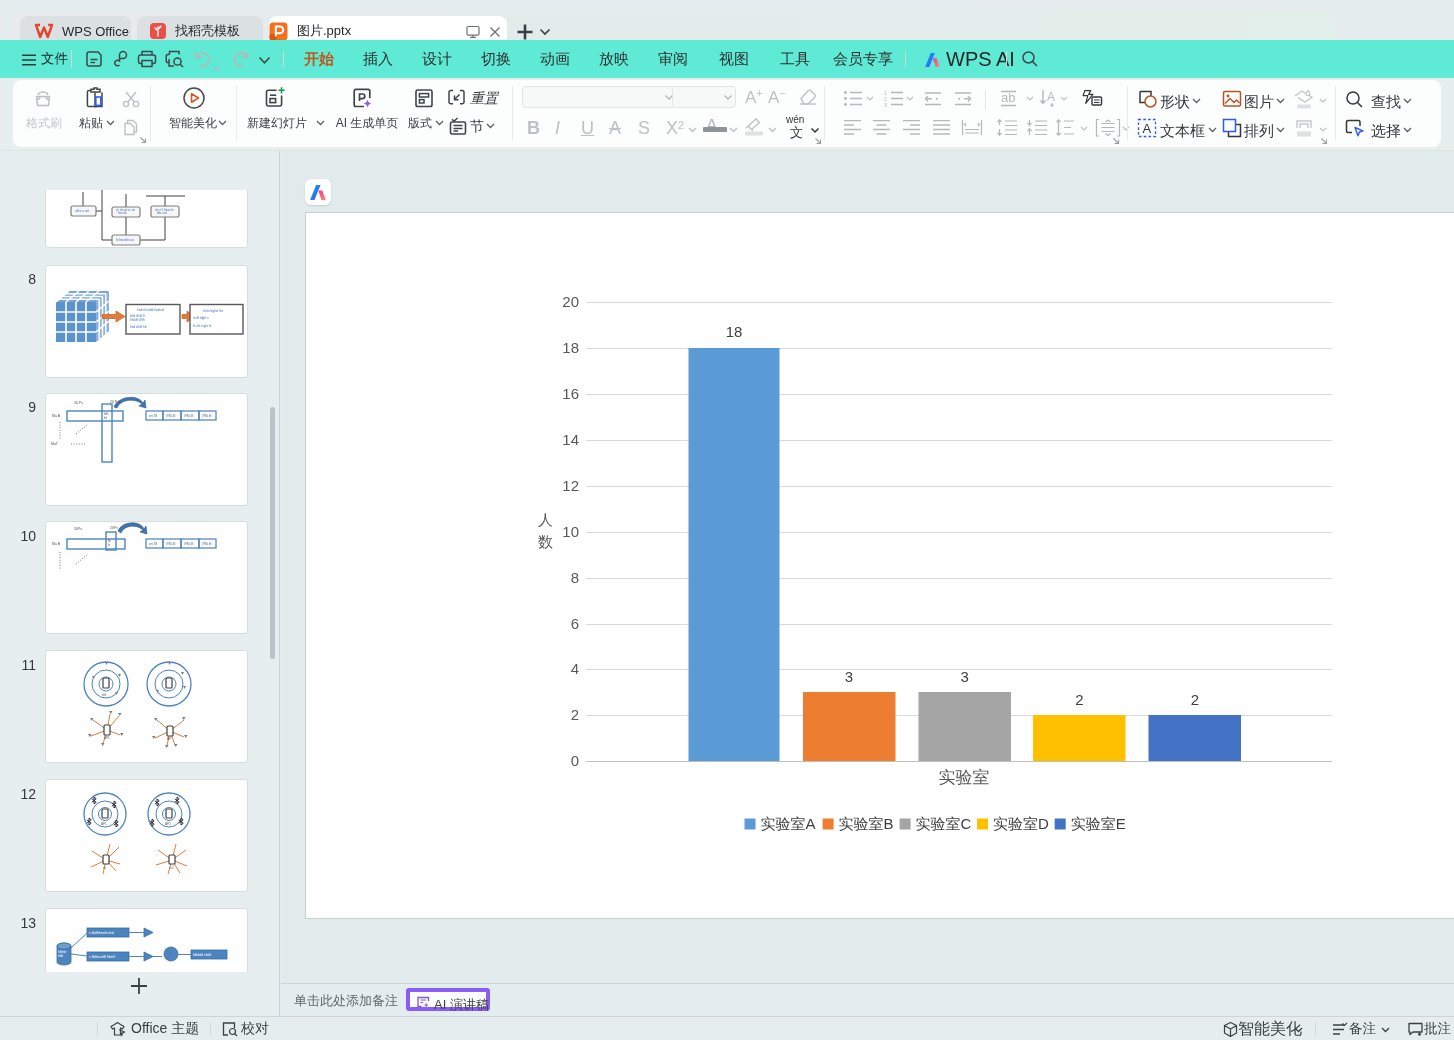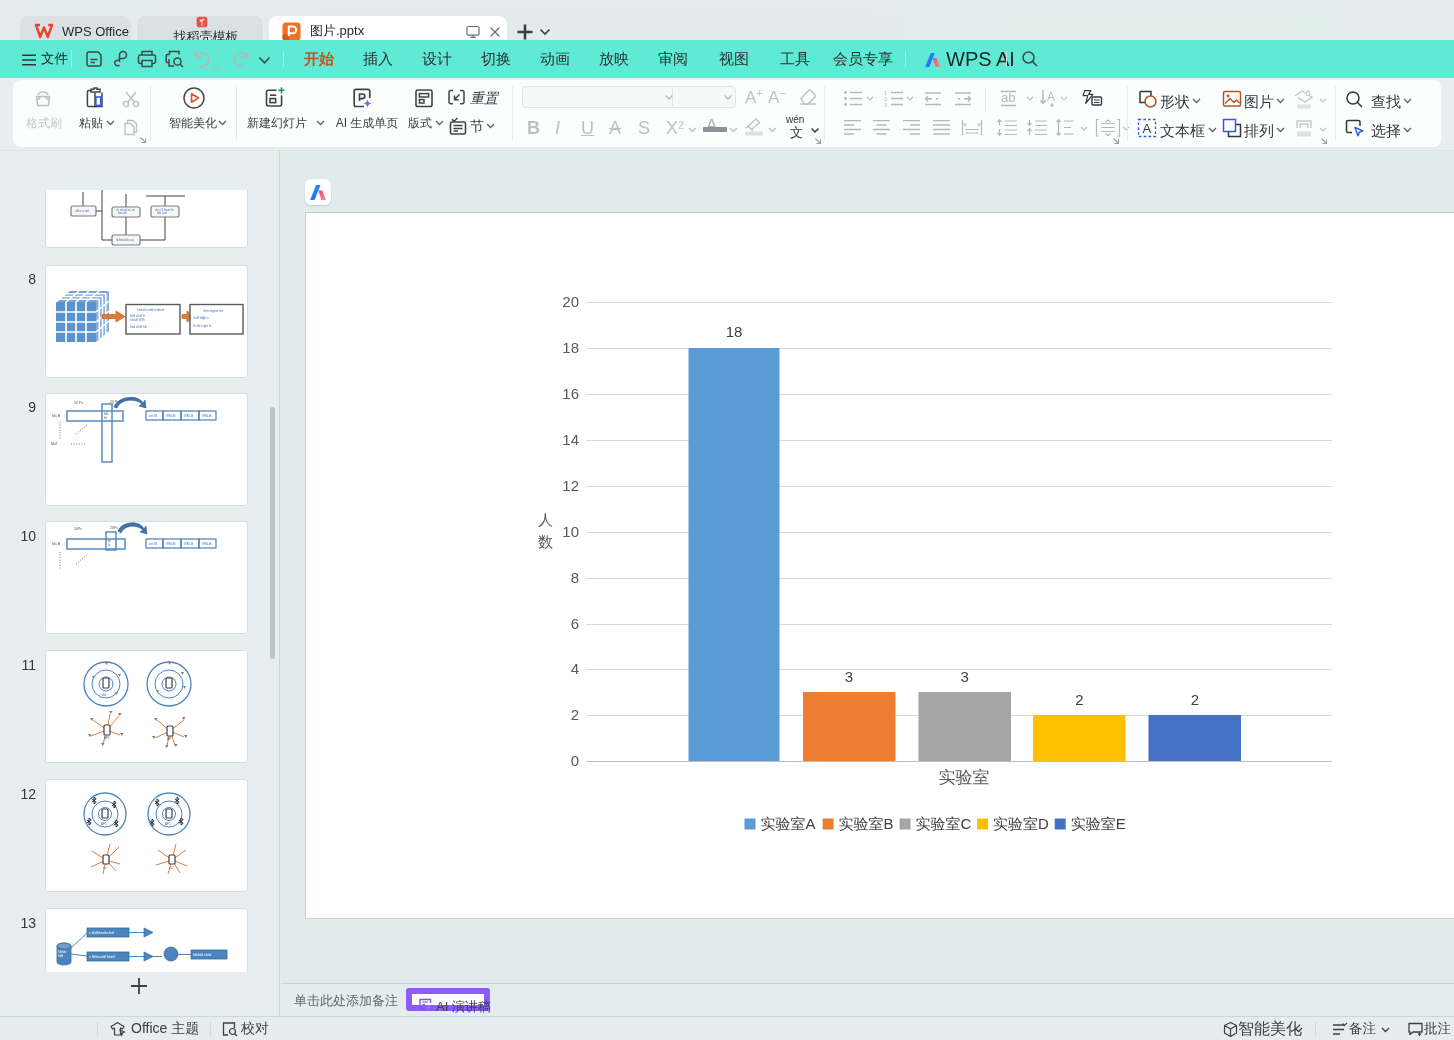--- a/index.html
+++ b/index.html
@@ -48,30 +48,30 @@
 <body>
 
 <div id="tabbar">
   <div class="tab gray" style="left:8px; width:111px; padding-left:14px;">
     <svg width="20" height="16" viewBox="0 0 20 16" style="margin-right:8px;">
       <path d="M2 2 L6.2 14 L10 4.5 L13.8 14 L18 2" fill="none" stroke="#e8442c" stroke-width="2.4" stroke-linejoin="round" stroke-linecap="round"></path>
         <path d="M2 2 H6 M14.2 2 H18" stroke="#e8442c" stroke-width="2.4"></path>
     </svg>
     <span>WPS Office</span>
   </div>
-  <div class="tab gray" style="left:125px; width:126px; padding-left:12px;flex-direction:column;">
+  <div class="tab gray" style="left:125px; width:126px; padding-left:12px;">
     <svg width="18" height="18" viewBox="0 0 18 18" style="margin-right:8px;">
       <rect x="1" y="1" width="16" height="16" rx="4" fill="#e8514a"></rect>
       <path d="M9 14 C9 10 9 7 9 5" stroke="#ffffff" stroke-width="1.3" fill="none" stroke-linecap="round"></path>
       <path d="M8.8 8.6 C6.8 8.6 5.6 7.2 5.4 5.2 C7.4 5.2 8.6 6.6 8.8 8.6 z" fill="#ffffff"></path>
       <path d="M9.2 7 C11.2 7 12.4 5.6 12.6 3.6 C10.6 3.6 9.4 5 9.2 7 z" fill="#ffffff"></path>
     </svg>
     <span>找稻壳模板</span>
   </div>
-  <div class="tab active" style="left:257px; width:238px; padding-left:13px;">
+  <div class="tab active" style="left:257px; width:238px; ">
     <svg width="19" height="19" viewBox="0 0 19 19" style="margin-right:9px;">
       <rect x="0.5" y="0.5" width="18" height="18" rx="3.5" fill="#f37021"></rect>
       <rect x="0.5" y="12" width="7" height="6.5" rx="2" fill="#d85a10"></rect>
       <path d="M6.8 14.2 V4.6 H10.9 a3.3 3.3 0 0 1 0 6.6 H6.8" fill="none" stroke="#ffffff" stroke-width="2"></path>
     </svg>
     <span>图片.pptx</span>
     <svg width="16" height="15" viewBox="0 0 16 15" style="position:absolute; left:196px; top:8px;">
       <rect x="2" y="2.5" width="12" height="8.6" rx="1.2" fill="none" stroke="#6b7275" stroke-width="1.2"></rect>
       <path d="M8 11.2 V13.4 M5.2 13.4 H10.8" stroke="#6b7275" stroke-width="1.2"></path>
     </svg>
@@ -792,21 +792,21 @@
 </svg>
 </div>
 <div id="aibtn">
   <svg width="16" height="15" viewBox="0 0 100 95">
     <path d="M38 0 H66 L28 95 H0 Z" fill="url(#aib)"></path>
     <path d="M52 35 H78 L100 95 H72 Z" fill="url(#aip)"></path>
   </svg>
 </div>
 <div id="notesbar">
   <div style="position:absolute; left:13px; top:8px; font-size:13px; color:#62686c;">单击此处添加备注</div>
-  <div style="position:absolute; left:125px; top:4px; width:84px; height:23px; background:#fbfcfc; border:6px solid #8b5cf6; border-radius:3px; white-space:nowrap;">
+  <div style="position:absolute; left:125px; top:4px; width:84px; height:23px; background:#fbfcfc; border:4px solid #8b5cf6; border-radius:3px; white-space:nowrap;">
     <svg width="15" height="15" viewBox="0 0 15 15" style="position:absolute; left:6px; top:3px;">
       <path d="M12.5 6 V2.5 H2 V11.5 H5.5" fill="none" stroke="#7b57d4" stroke-width="1.3"></path>
       <path d="M4.5 5 H10 M4.5 7.5 H7" stroke="#7b57d4" stroke-width="1.1"></path>
       <path d="M10.2 7.2 c.4 1.8 1.1 2.5 2.9 2.9 c-1.8.4-2.5 1.1-2.9 2.9 c-.4-1.8-1.1-2.5-2.9-2.9 c1.8-.4 2.5-1.1 2.9-2.9 z" fill="#9d7ae8"></path>
     </svg>
     <div style="position:absolute; left:24px; top:4px; font-size:13px; color:#3c4245; white-space:nowrap;">AI 演讲稿</div>
   </div>
 </div>
 <div id="statusbar">
   <div class="sitem" style="left:14px;margin-top:48px;">幻灯片 1 / 15</div>

